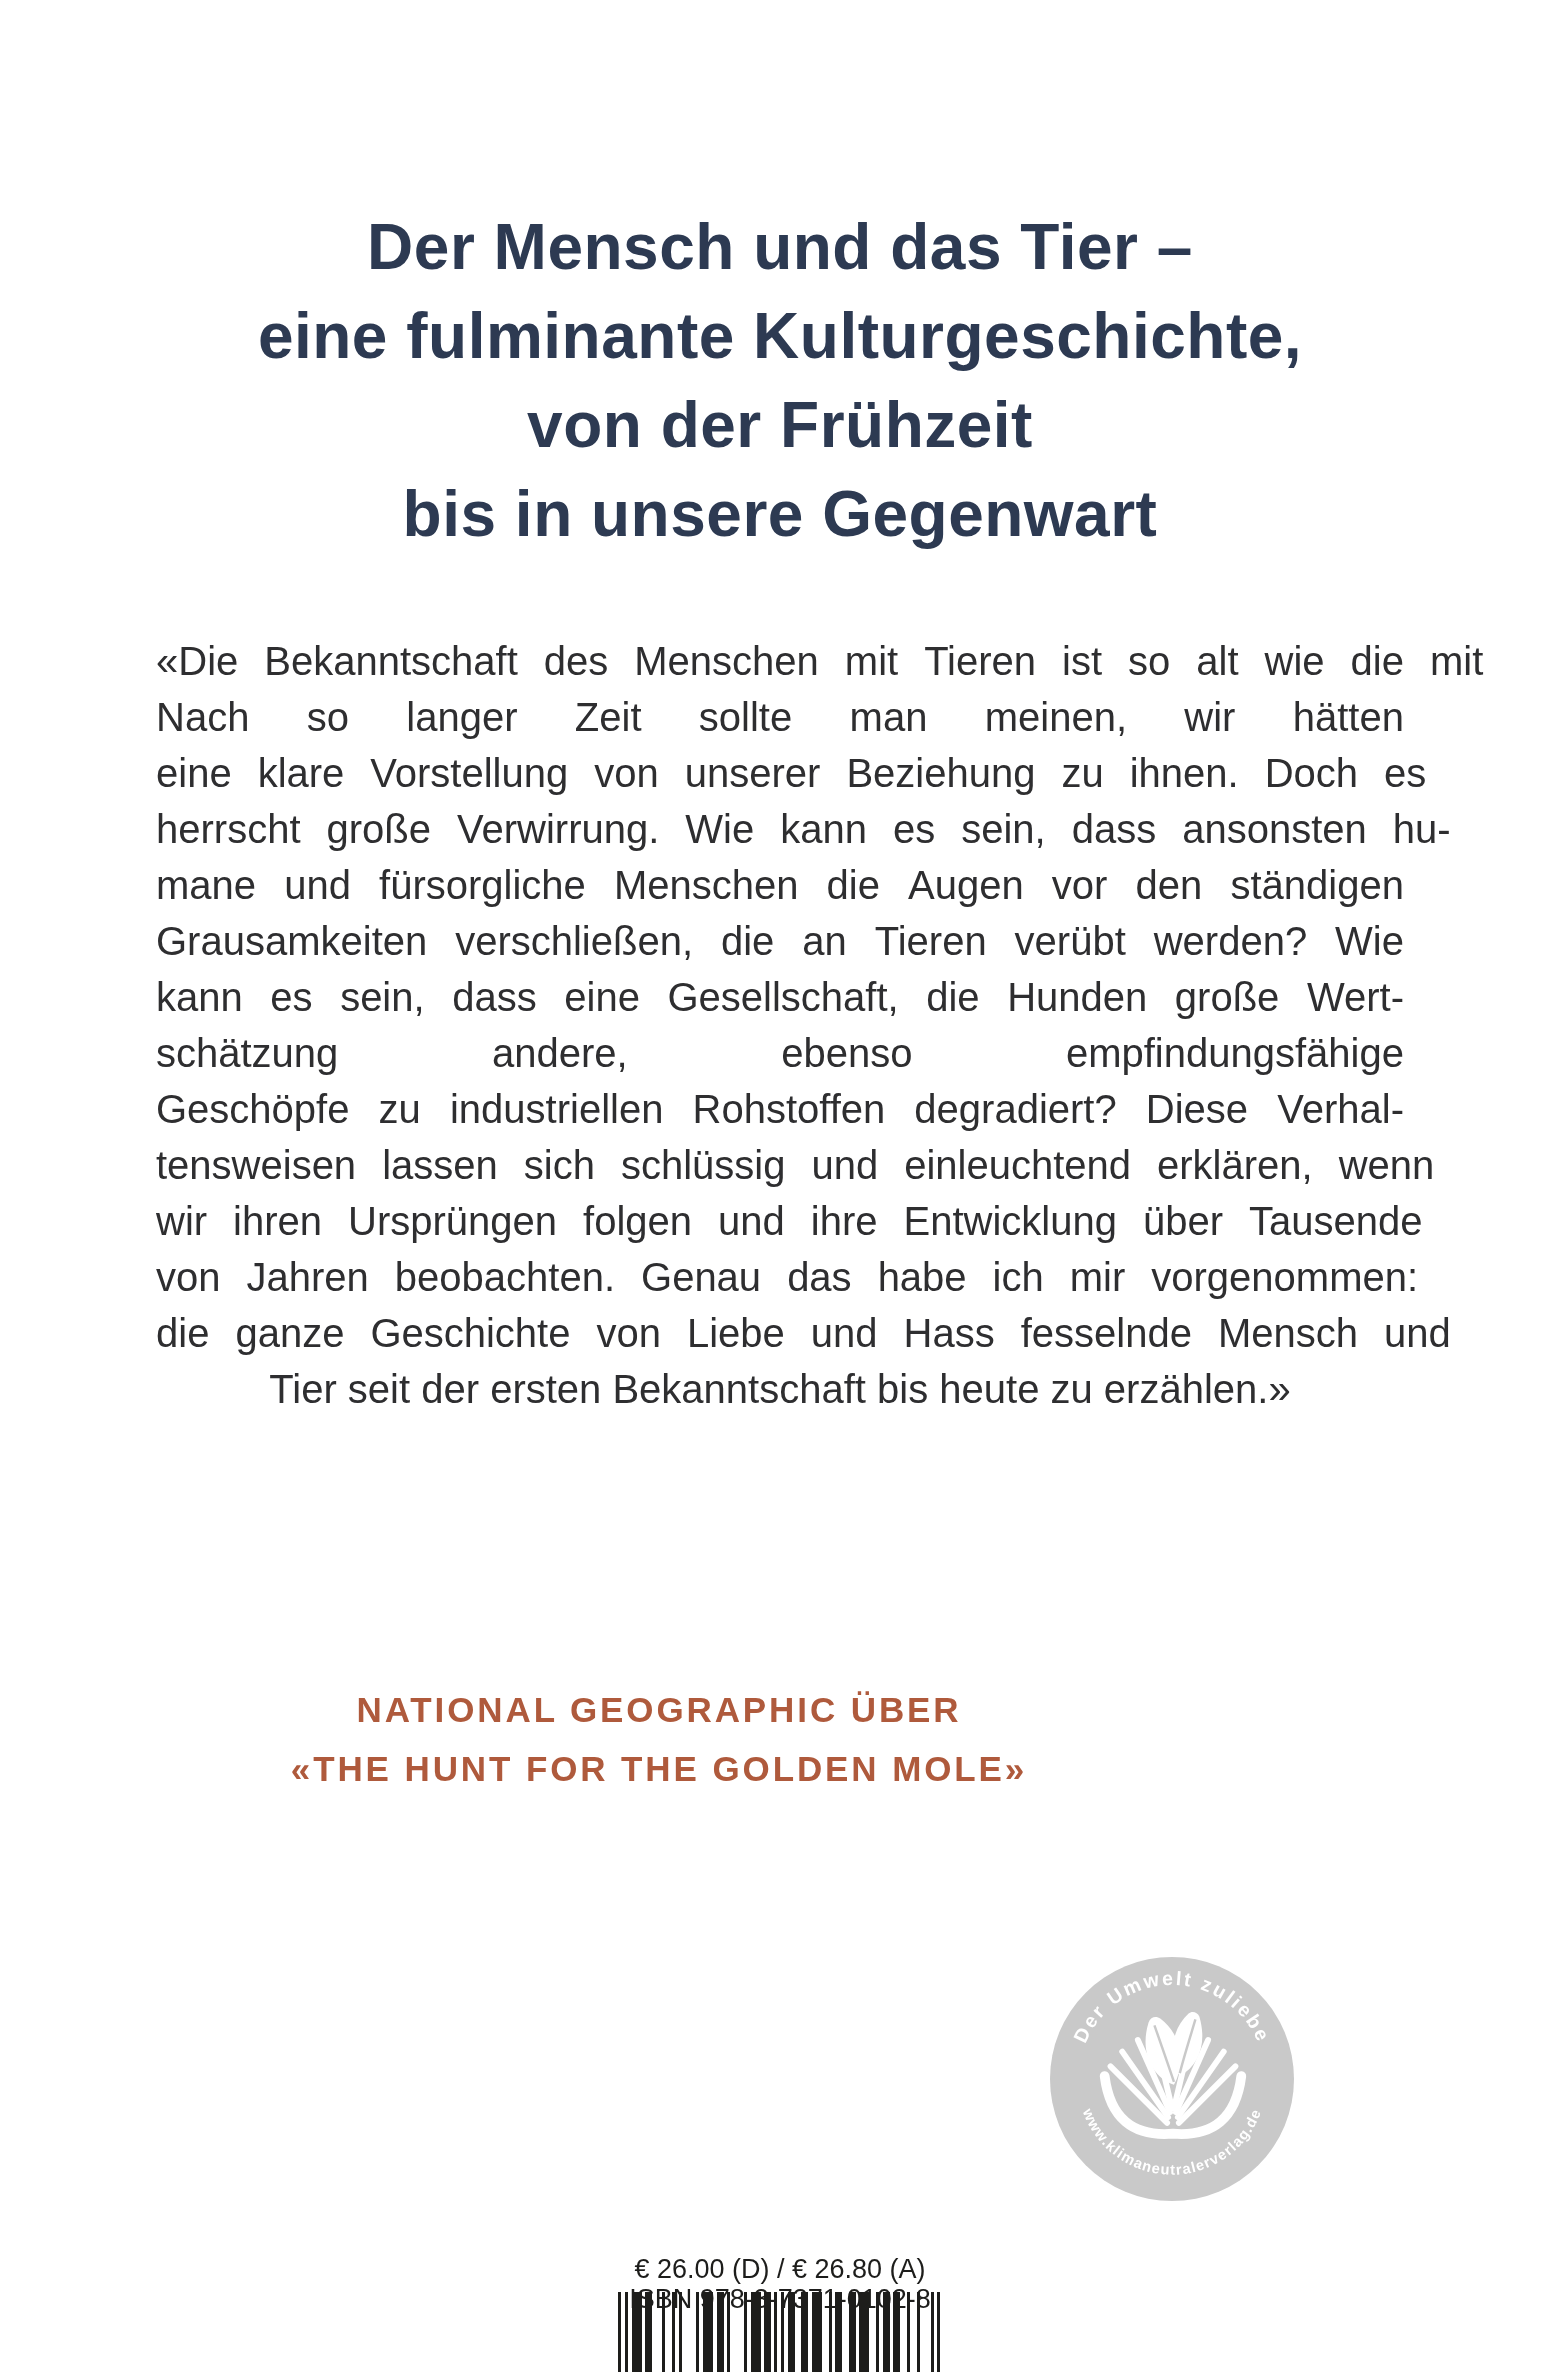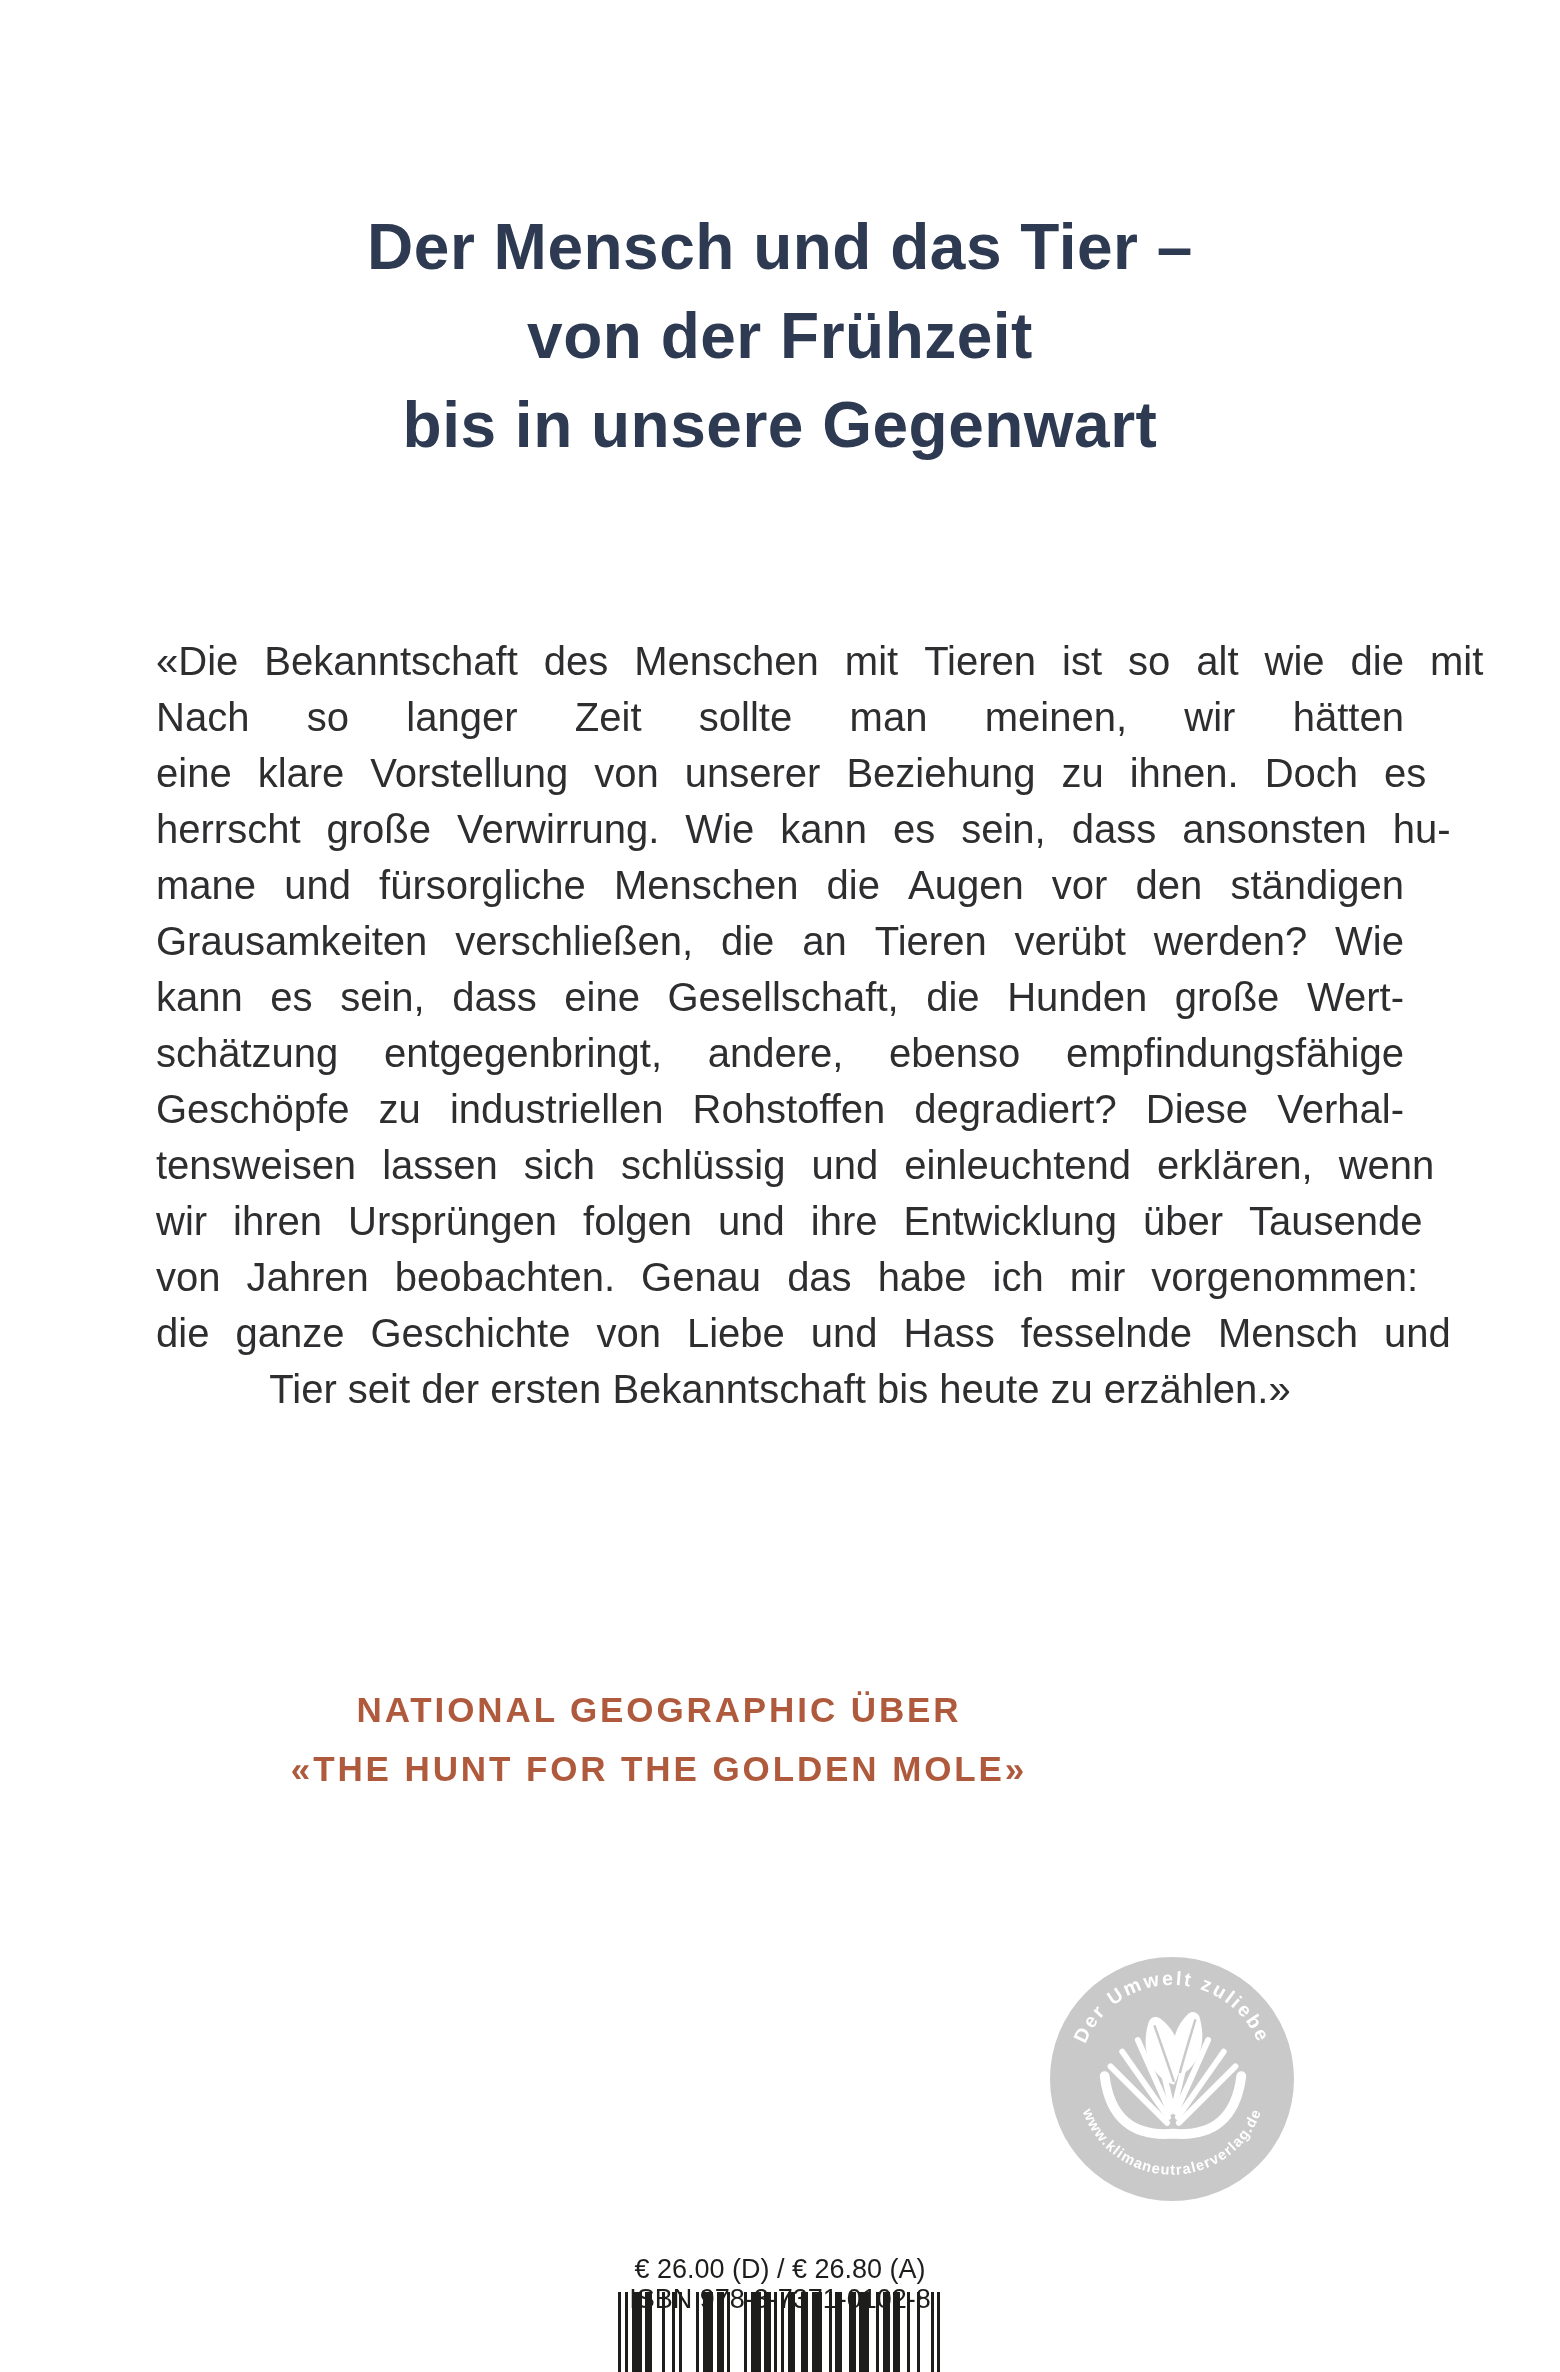--- a/index.html
+++ b/index.html
@@ -102,20 +102,21 @@
     background:var(--ink-black,#1a1a1a);
   }
 </style>
 </head>
 <body>
 
 <div class="page" style="--headline-navy: #2d3a52; --body-text: #2e2e30; --accent-rust: #af5a3c; --badge-gray: #c9c9c9; --ink-black: #1d1d1b; --background: #ffffff;">
 
   <div class="headline">
     <div>Der Mensch und das Tier –</div>
+    <div>eine fulminante Kulturgeschichte,</div>
     <div>von der Frühzeit</div>
     <div>bis in unsere Gegenwart</div>
   </div>
 
   <div class="author-quote" id="author-quote">
       <div class="qline jline">
         <span>«Die</span>
         <span>Bekanntschaft</span>
         <span>des</span>
         <span>Menschen</span>
@@ -191,21 +192,20 @@
         <span>dass</span>
         <span>eine</span>
         <span>Gesellschaft,</span>
         <span>die</span>
         <span>Hunden</span>
         <span>große</span>
         <span>Wert-</span>
       </div>
       <div class="qline jline">
         <span>schätzung</span>
-        <span>entgegenbringt,</span>
         <span>andere,</span>
         <span>ebenso</span>
         <span>empfindungsfähige</span>
       </div>
       <div class="qline jline">
         <span>Geschöpfe</span>
         <span>zu</span>
         <span>industriellen</span>
         <span>Rohstoffen</span>
         <span>degradiert?</span>

